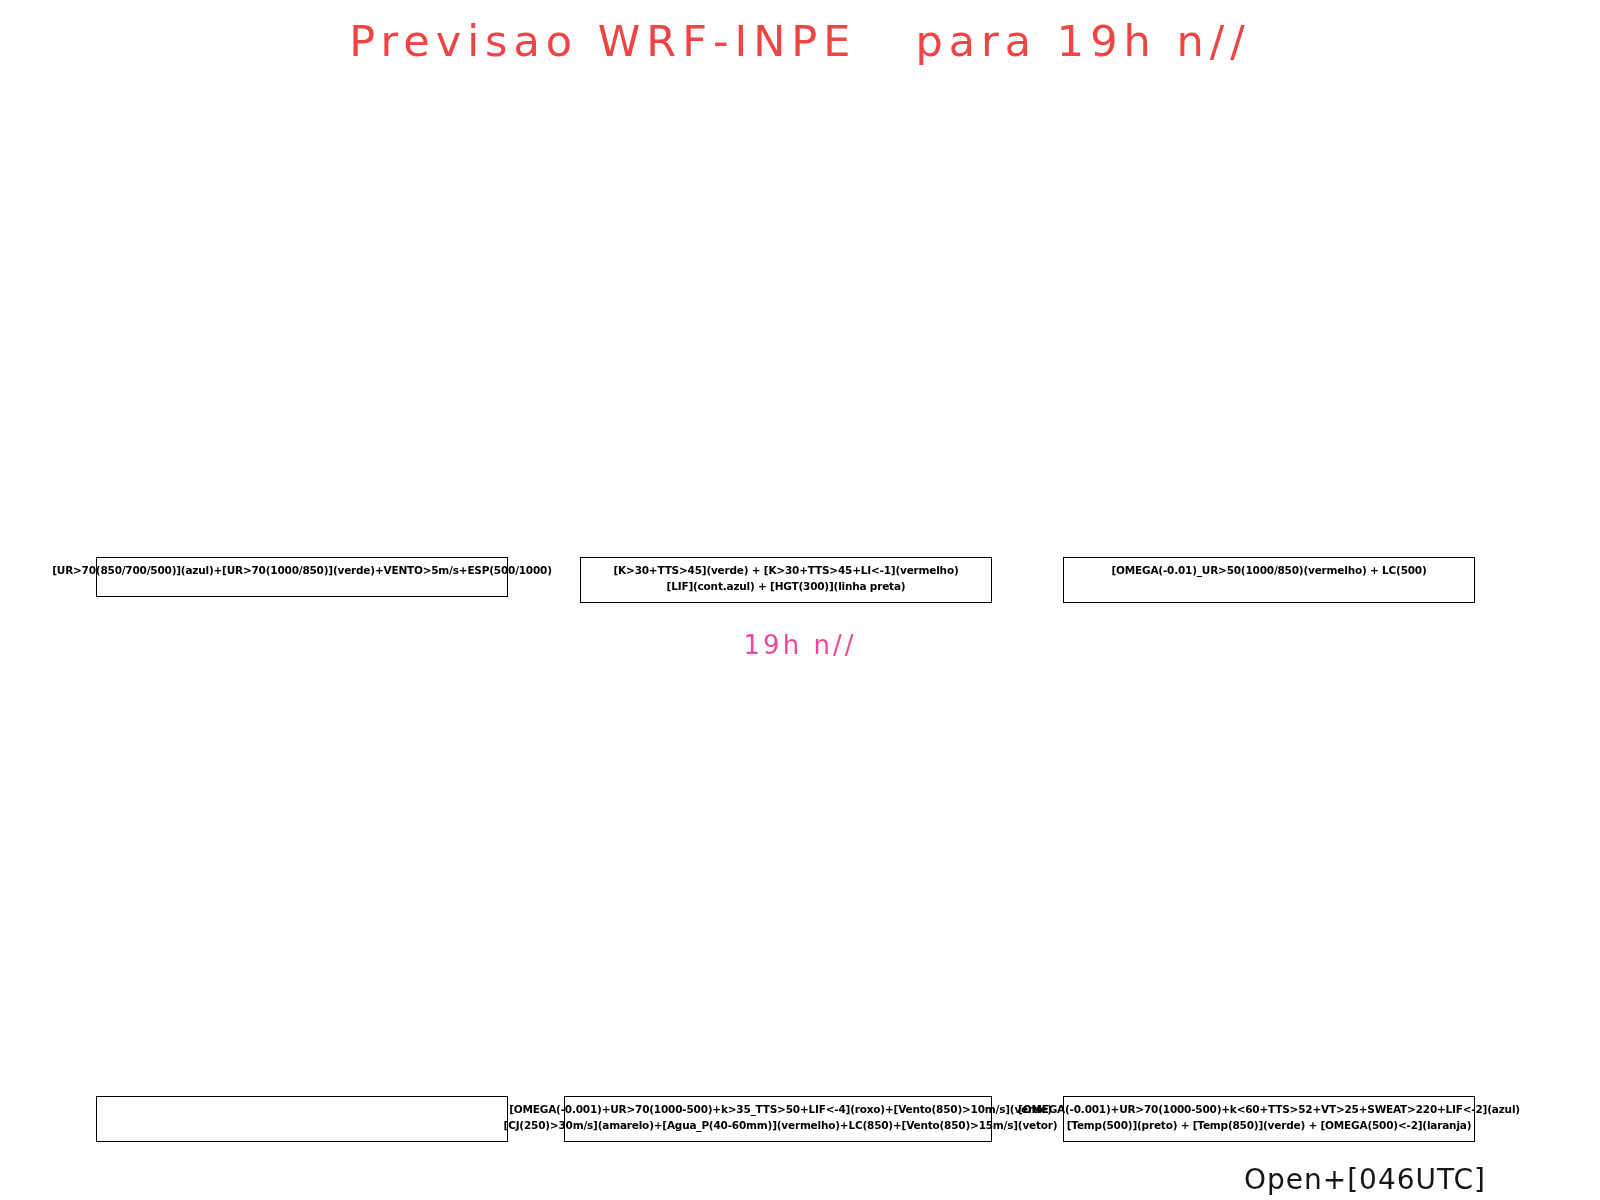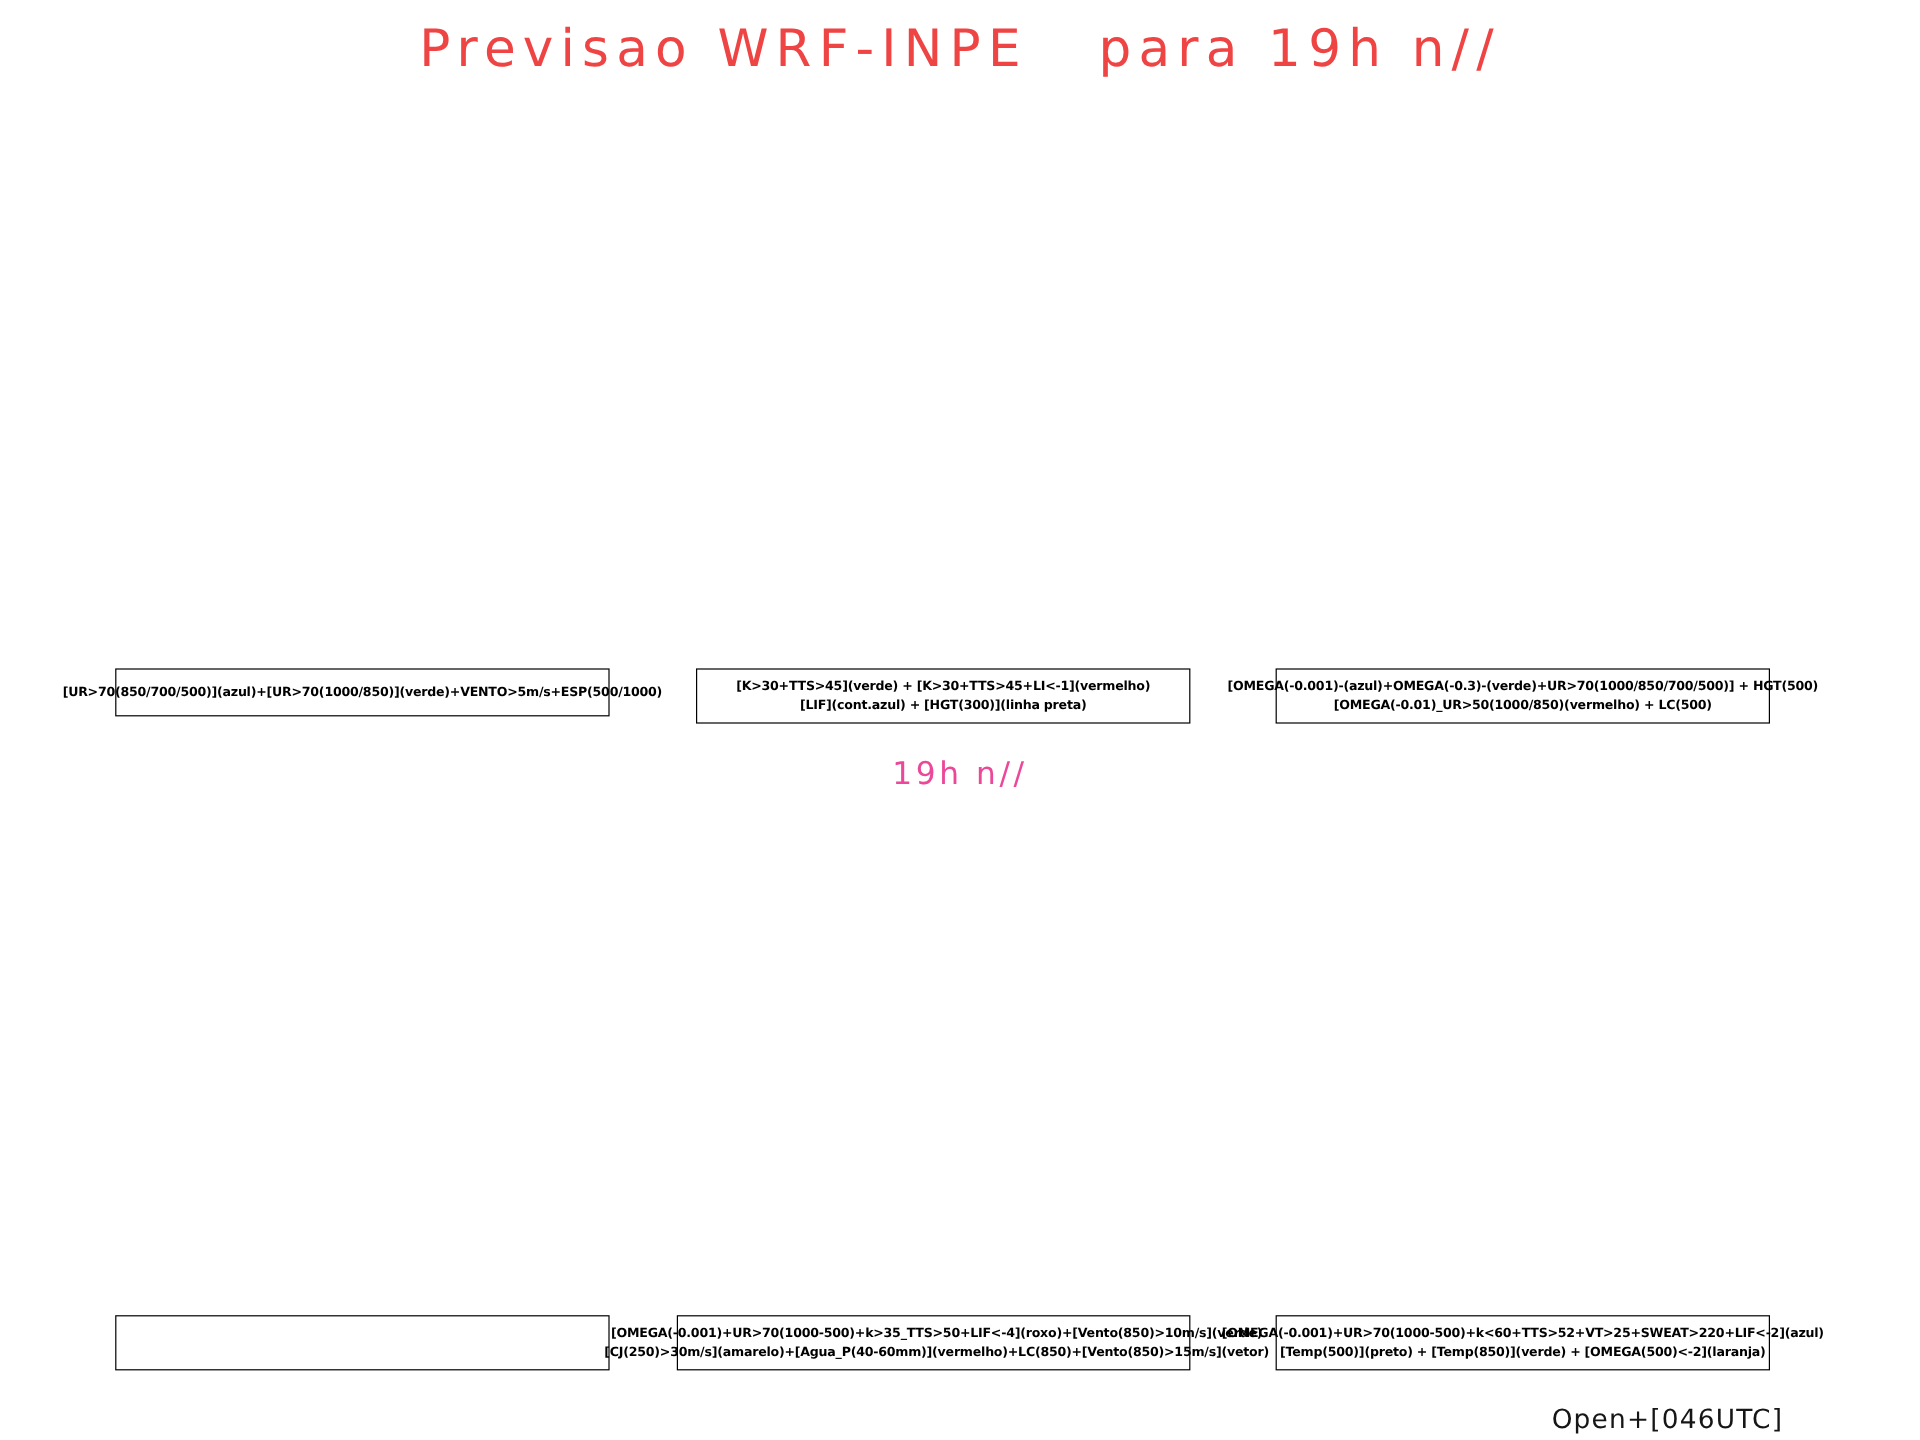--- a/index.html
+++ b/index.html
@@ -46,21 +46,21 @@
 
   
   .legend-box {
     position: absolute;
     box-sizing: border-box;
     border: 1.5px solid #000000;
     background: #ffffff;
     display: flex;
     flex-direction: column;
     align-items: center;
-    justify-content: center;
+    justify-content: flex-start;
     padding: 4px 6px;
     text-align: center;
   }
   .legend-line {
     font-family: "DejaVu Sans", sans-serif;
     font-size: 10.5px;
     font-weight: bold;
     line-height: 1.55;
     letter-spacing: -0.2px;
     white-space: nowrap;
@@ -75,42 +75,41 @@
   
   #legend-bot-left   { left: 96px;  top: 1096px; width: 412px; height: 46px; }
   #legend-bot-mid    { left: 564px; top: 1096px; width: 428px; height: 46px; padding-left: 11px; }
   #legend-bot-right  { left: 1063px;top: 1096px; width: 412px; height: 46px; }
 
   
   .footer-stamp {
     position: absolute;
     right: 114px;
     bottom: 4px;
-    font-size: 22px;
+    font-size: 28px;
     letter-spacing: 1px;
     color: #161616;
     white-space: pre;
   }
 </style>
 </head>
 <body>
 
 <div class="page-title">Previsao WRF-INPE   para 19h n//</div>
 
 <div class="legend-box" id="legend-top-left">
   <div class="legend-line">[UR&gt;70(850/700/500)](azul)+[UR&gt;70(1000/850)](verde)+VENTO&gt;5m/s+ESP(500/1000)</div>
 </div>
 
 <div class="legend-box" id="legend-top-mid">
   <div class="legend-line">[K&gt;30+TTS&gt;45](verde)  +  [K&gt;30+TTS&gt;45+LI&lt;-1](vermelho)</div>
   <div class="legend-line">[LIF](cont.azul)  +  [HGT(300)](linha  preta)</div>
 </div>
 
 <div class="legend-box" id="legend-top-right">
-  <div class="legend-line">[OMEGA(-0.001)-(azul)+OMEGA(-0.3)-(verde)+UR&gt;70(1000/850/700/500)]  +  HGT(500)</div>
   <div class="legend-line">[OMEGA(-0.01)_UR&gt;50(1000/850)(vermelho)  +  LC(500)</div>
 </div>
 
 <div class="mid-label">19h n//</div>
 
 <div class="legend-box" id="legend-bot-left">
 </div>
 
 <div class="legend-box" id="legend-bot-mid">
   <div class="legend-line">[OMEGA(-0.001)+UR&gt;70(1000-500)+k&gt;35_TTS&gt;50+LIF&lt;-4](roxo)+[Vento(850)&gt;10m/s](verde)</div>

